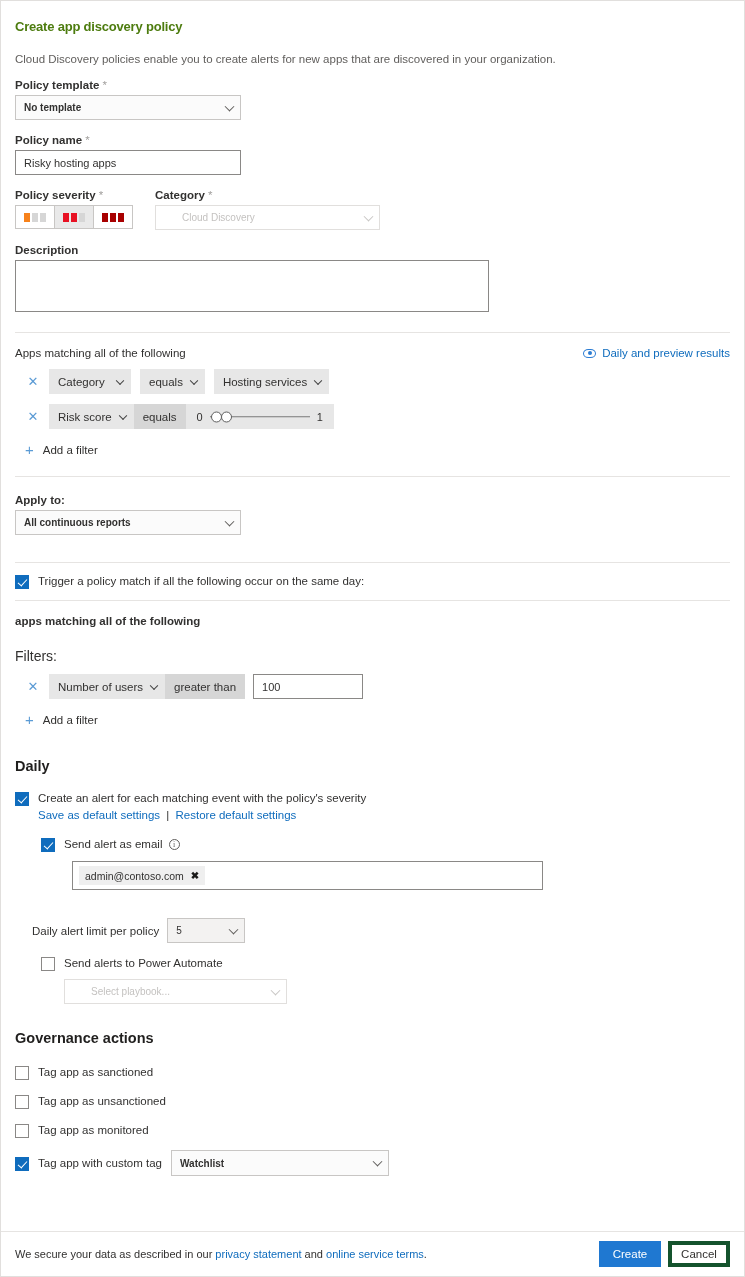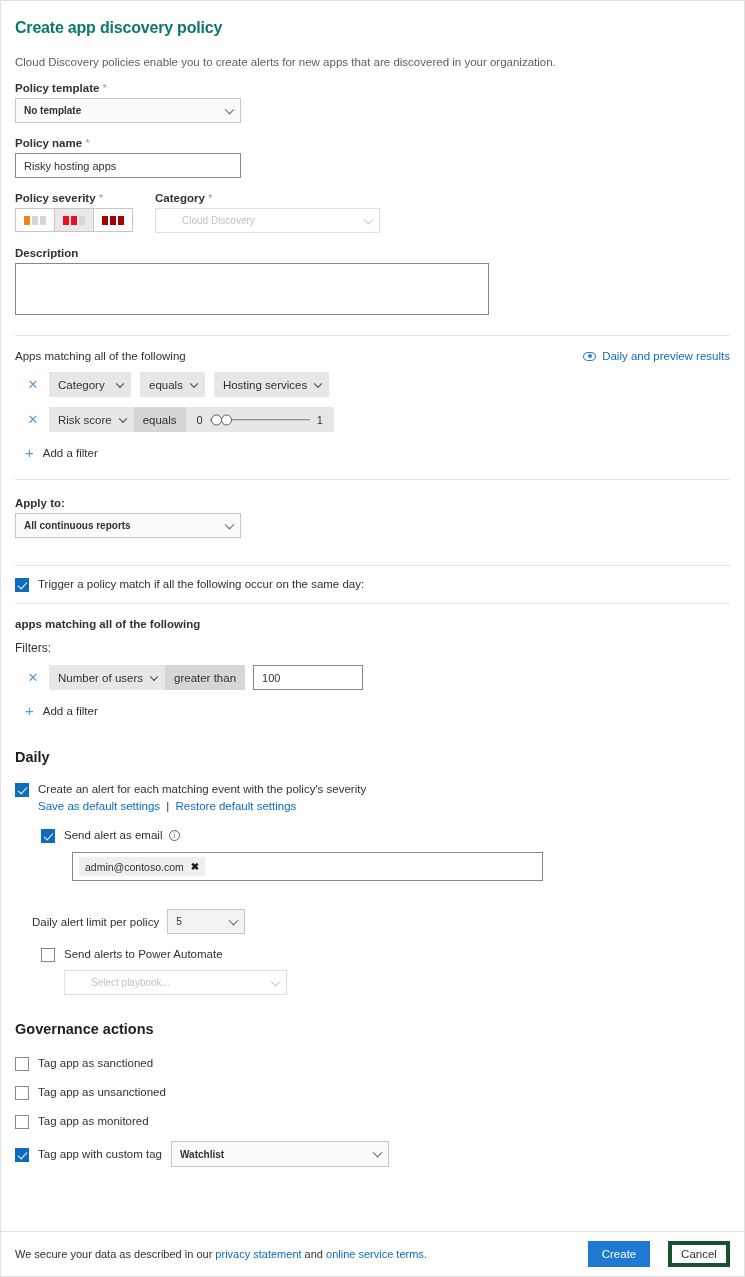--- a/index.html
+++ b/index.html
@@ -19,23 +19,23 @@
     background:#fff;
     display:flex;
     flex-direction:column;
   }
   .body-scroll {
     flex:1 1 auto;
     padding:0 14px;
     overflow:hidden;
   }
   h1.title {
-    font-size:16px;
+    font-size:13px;
     font-weight:bold;
-    color:#0f766e;
+    color:#4d7c0f;
     margin:18px 0 0 0;
     letter-spacing:-0.2px;
   }
   .subtitle {
     font-size:11.5px;
     color:#605e5c;
     margin-top:19px;
     margin-bottom:0;
   }
   .field-label {
@@ -266,21 +266,21 @@
   }
   
   .footer {
     flex:0 0 auto;
     border-top:1px solid #e6e4e2;
     height:45px;
     display:flex; align-items:center; justify-content:space-between;
     padding:0 14px;
   }
   .footer-text { font-size:11px; color:#323130; }
-  .btns { display:flex; gap:18px;align-items:center; }
+  .btns { display:flex; gap:7px;align-items:center; }
   .btn {
     height:26px; min-width:62px;
     display:flex;align-items:center;justify-content:center;
     font-size:11.5px;
     cursor:pointer;
   }
   .btn.primary { background:#1f78d1; color:#fff; border:1px solid #1f78d1; }
   .btn.secondary { background:#fff; color:#323130; border:4px solid #14532d; }
 </style>
 </head>
@@ -423,21 +423,21 @@
     
     <div class="cb-row" style="margin:11px 0 11px 0">
       <span class="cbox checked"></span>
       <span class="cb-label">Trigger a policy match if all the following occur on the same day:</span>
     </div>
 
     <div class="divider"></div>
 
     
     <div style="font-size:11.5px;font-weight:bold;color:#323130;margin-top:14px">apps matching all of the following</div>
-    <div style="font-size:12px;color:#323130;margin-top:11px">Filters:</div>
+    <div style="font-size:14px;color:#323130;margin-top:21px">Filters:</div>
 
     <div class="filter-row">
       <span class="xbtn">✕</span>
       <div class="pill" style="min-width:114px">
         <span>Number of users</span>
         <span class="chev"></span>
       </div>
       <div class="pill-static" style="margin-left:-9px">
         <span>greater than</span>
       </div>

